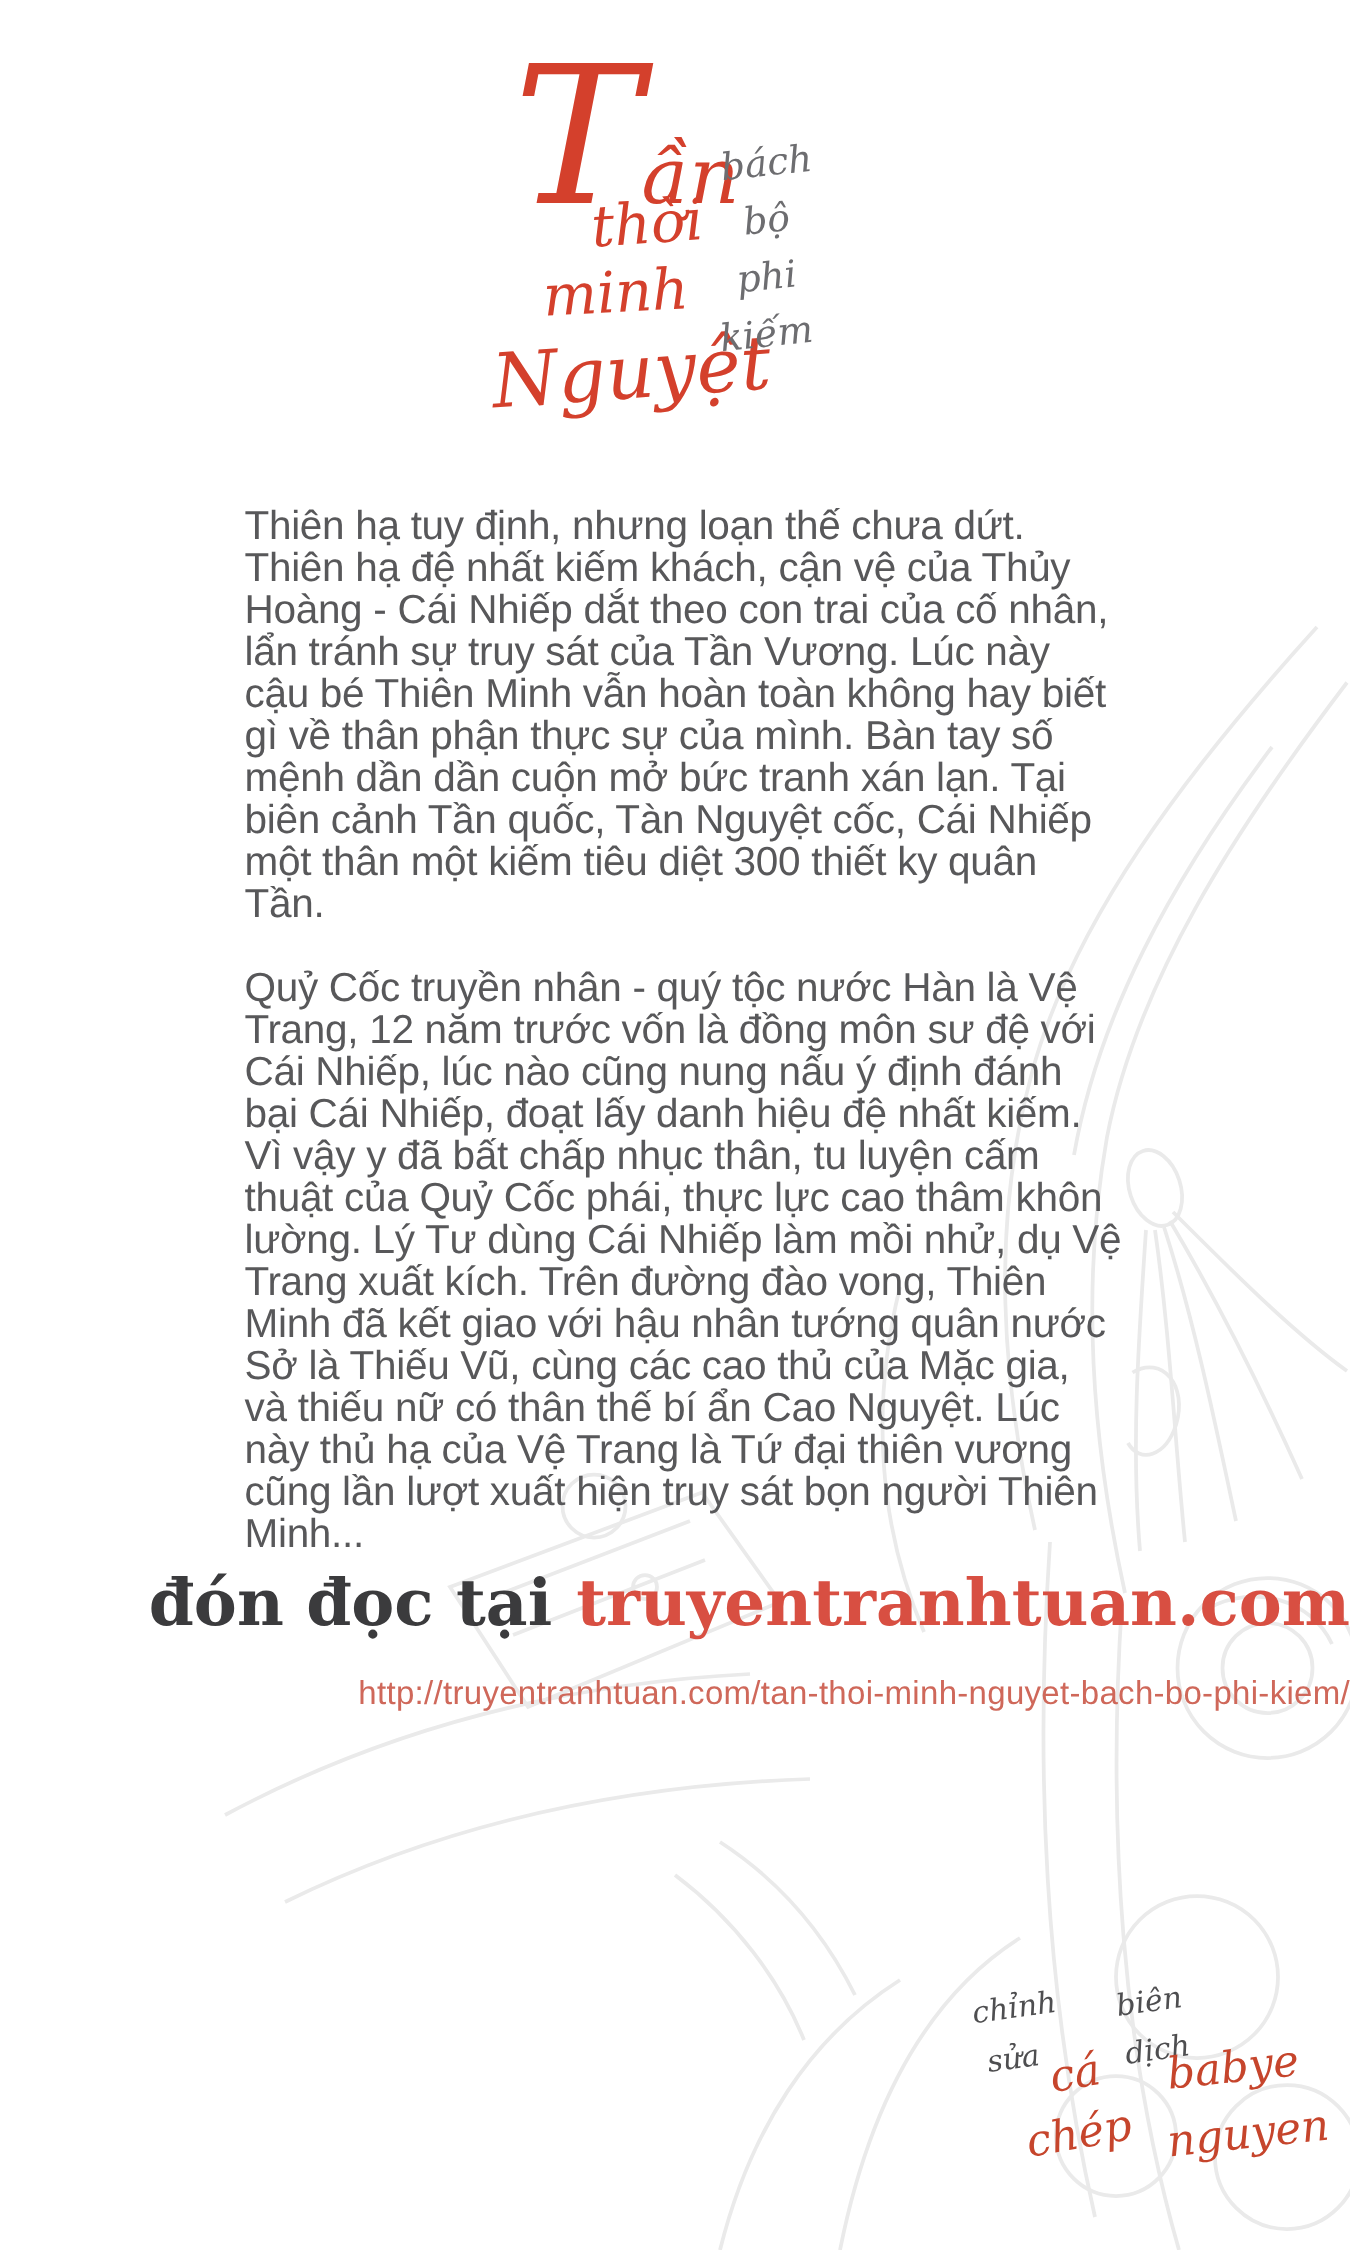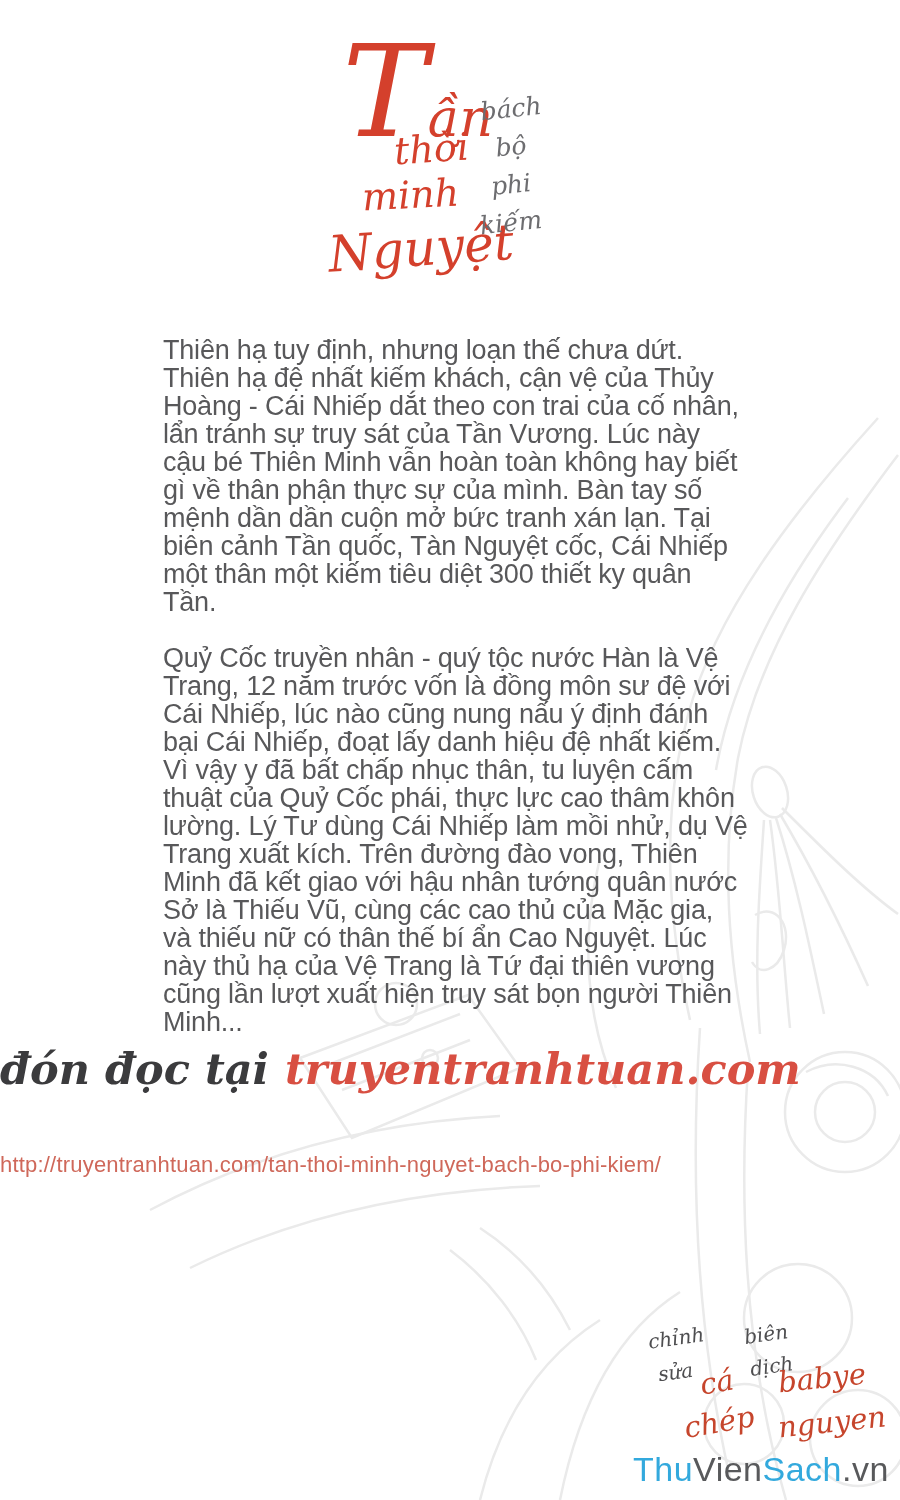--- a/index.html
+++ b/index.html
@@ -33,28 +33,28 @@
   
   .synopsis {
     position:absolute; left:163px; top:336px; width:585px; z-index:2;
     font-size:27px; line-height:28px; letter-spacing:-0.2px;
   }
   .synopsis p { margin:0 0 28px 0; }
 
   
   .promo {
     position:absolute; left:0; top:1046px; width:900px; z-index:2;
-    text-align:left;
-    font-family:"DejaVu Serif", serif; font-style:italic; font-weight:bold;
+    text-align:right;
+    font-family:"DejaVu Serif", serif; font-weight:bold;
     font-size:43px; line-height:1.1;
   }
   .promo .prefix { margin-right:16px; }
   .url-line {
-    position:absolute; left:0; top:1152px; width:900px; z-index:2;
-    text-align:left; font-size:22px; letter-spacing:0.2px;
+    position:absolute; left:0; top:1116px; width:900px; z-index:2;
+    text-align:right; font-size:22px; letter-spacing:0.2px;
   }
 
   
   .credits {
     position:absolute; left:628px; top:1318px; width:262px; height:145px; z-index:2;
     font-family:"DejaVu Serif", serif; font-style:italic; line-height:1;
   }
   .credits span { position:absolute; display:block; white-space:nowrap; }
   .c-label { font-size:20px; }
   .c-name  { font-size:29px; }
@@ -142,17 +142,14 @@
     <span class="c-label cw-chinh" style="color: rgb(78, 78, 80);">chỉnh</span>
     <span class="c-label cw-sua" style="color: rgb(78, 78, 80);">sửa</span>
     <span class="c-name  cw-ca" style="color: rgb(198, 69, 44);">cá</span>
     <span class="c-name  cw-chep" style="color: rgb(198, 69, 44);">chép</span>
     <span class="c-label cw-bien" style="color: rgb(78, 78, 80);">biên</span>
     <span class="c-label cw-dich" style="color: rgb(78, 78, 80);">dịch</span>
     <span class="c-name  cw-babye" style="color: rgb(198, 69, 44);">babye</span>
     <span class="c-name  cw-nguyen" style="color: rgb(198, 69, 44);">nguyen</span>
   </div>
 
-  <div class="logo">
-    <span style="color: rgb(51, 169, 221);">Thu</span><span style="color: rgb(88, 89, 91);">Vien</span><span style="color: rgb(51, 169, 221);">Sach</span><span style="color: rgb(88, 89, 91);">.vn</span>
-  </div>
 
 </div>
 
 </body></html>

